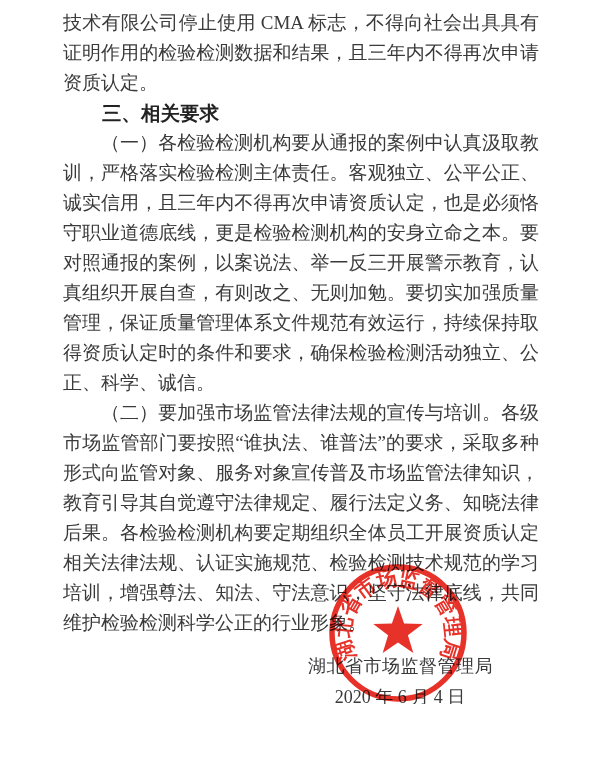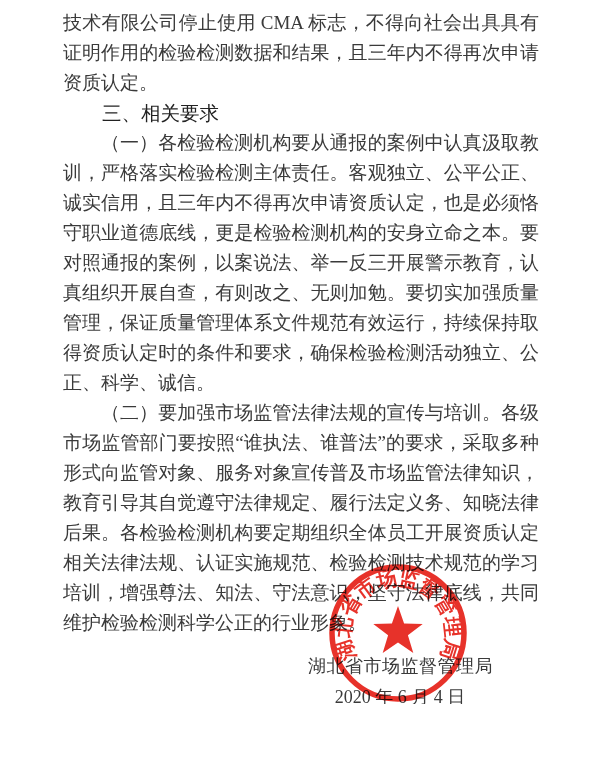--- a/index.html
+++ b/index.html
@@ -22,21 +22,21 @@
     text-align: justify;
     text-justify: inter-character;
   }
   .body-text p {
     margin: 0;
     text-indent: 2em;
   }
   .body-text p.no-indent { text-indent: 0; }
   .body-text p.heading {
     font-family: "Liberation Sans", "DejaVu Sans", sans-serif;
-    font-weight: 400;
+    font-weight: 700;
     color: #222222;
     font-size: 19.5px;
   }
   .signature {
     position: absolute;
     left: 308px;
     top: 654px;
     width: 182px;
     font-size: 18px;
     letter-spacing: 0.5px;

